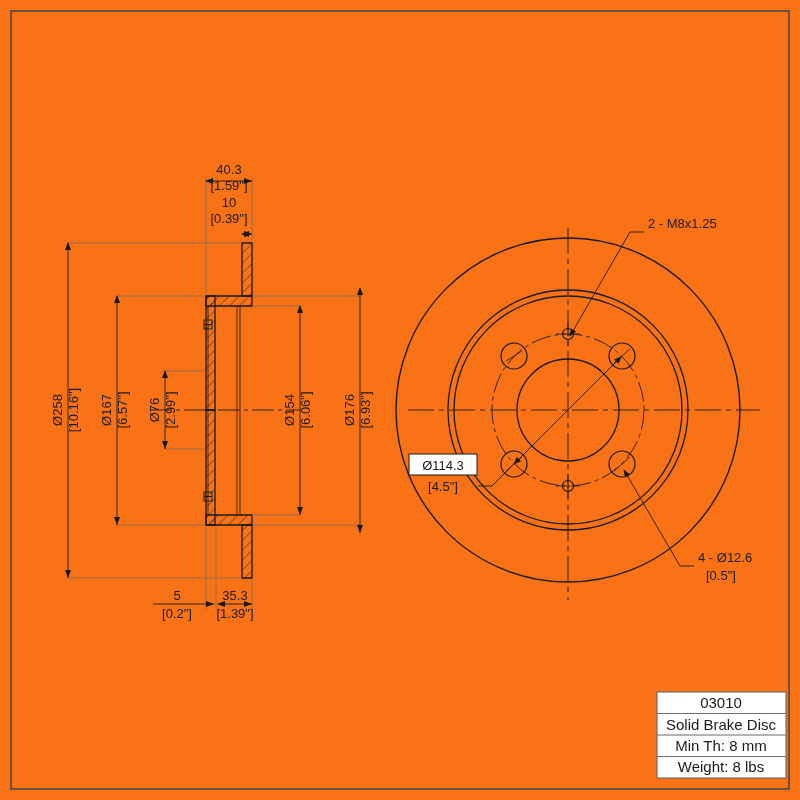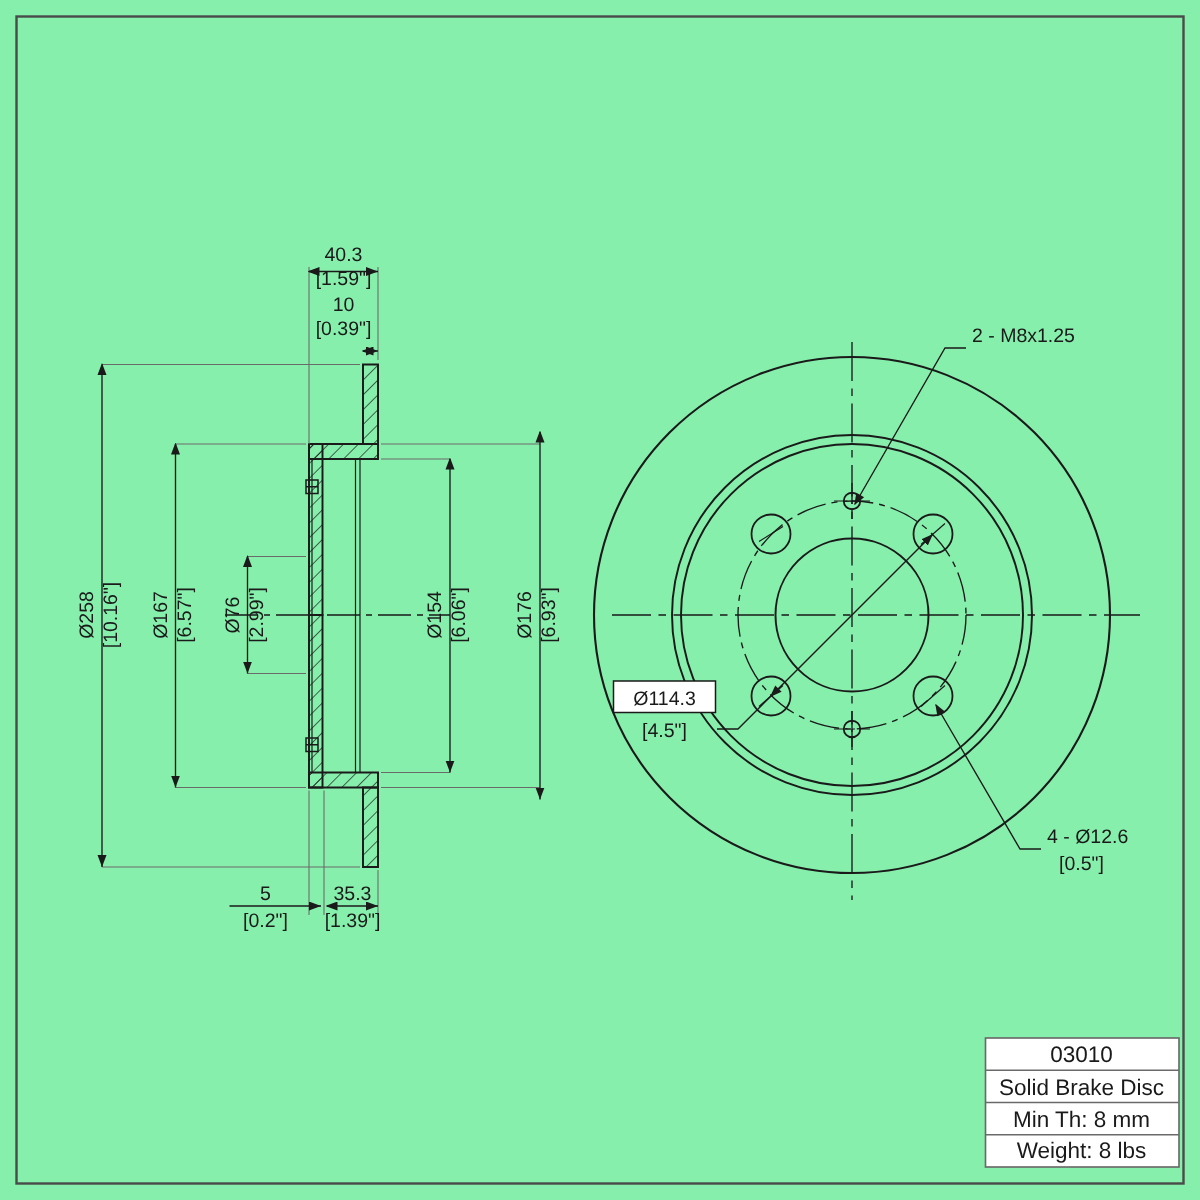--- a/index.html
+++ b/index.html
@@ -8,21 +8,21 @@
     padding: 0;
     background: #ffffff;
   }
   body {
     font-family: "Liberation Sans", sans-serif;
   }
   #sheet {
     position: relative;
     width: 800px;
     height: 800px;
-    background: #86efac;
+    background: #f97316;
     overflow: hidden;
   }
   #drawing-svg {
     position: absolute;
     left: 0;
     top: 0;
     width: 800px;
     height: 800px;
   }
   .dimtext {

